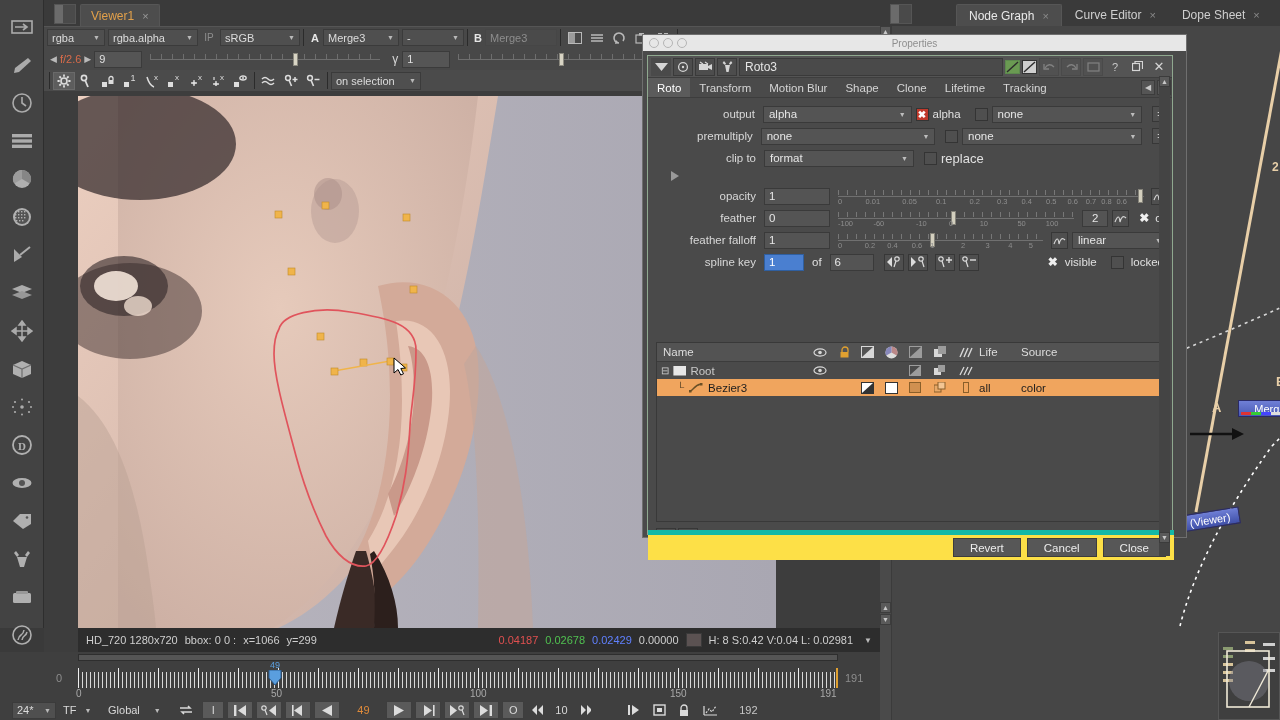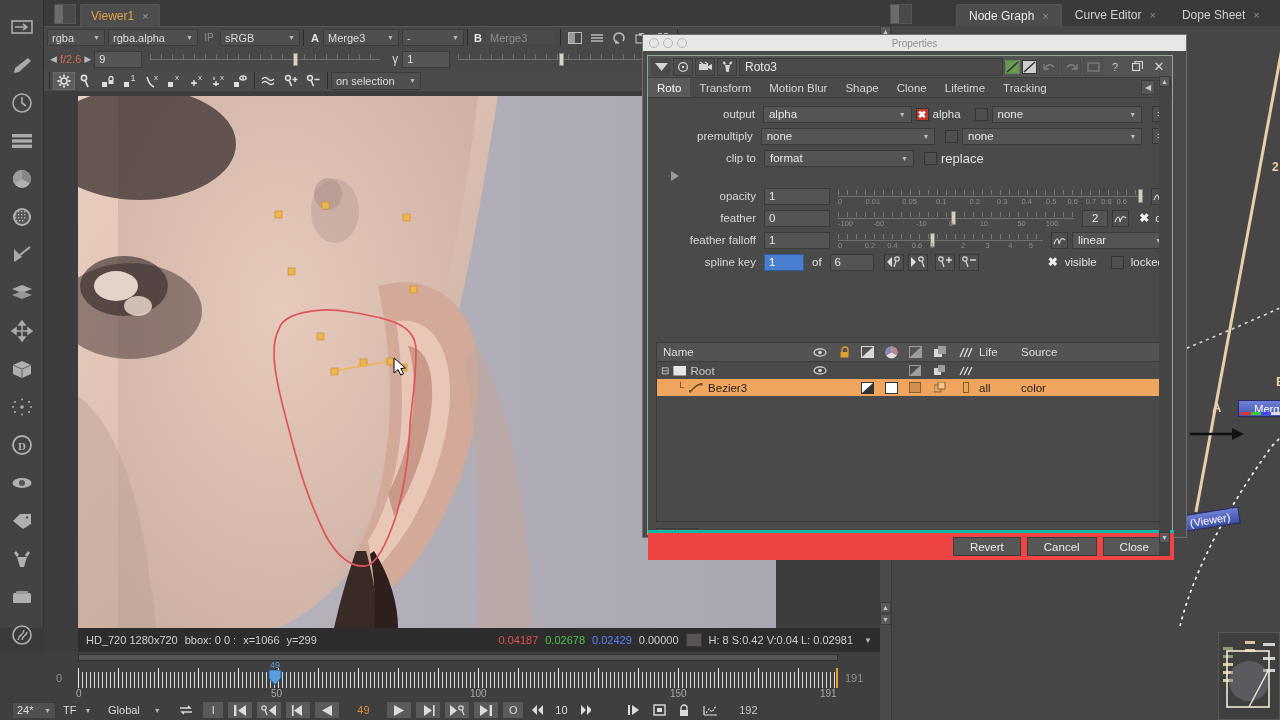--- a/index.html
+++ b/index.html
@@ -149,21 +149,21 @@
            border-bottom:1px solid #3c3c3c; font-size:11.5px; color:#ddd; }
   .clrow { height:17px; display:flex; align-items:center; font-size:11.5px; }
   .clrow.sel { background:#f0a55e; color:#1d1d1d; }
   .clcol { display:flex; align-items:center; justify-content:center; }
 
   #addrm { position:absolute; left:8px; top:472px; display:flex; gap:2px; }
   .arbtn { width:20px; height:17px; background:#4f4f4f; border:1px solid #373737;
            display:flex; align-items:center; justify-content:center; color:#e2e2e2; font-size:12px;}
   #btnbar { position:absolute; left:0; top:474px; width:526px; height:30px;
             display:flex; align-items:center; justify-content:flex-end; gap:6px; padding-right:8px;
-            border-top:3px solid #14b8a6; background:#ef4444;}
+            border-top:5px solid #14b8a6; background:#fde047;}
   .dlgbtn { height:19px; padding:0 16px; background:#575757; border:1px solid #3d3d3d;
             color:#ececec; font-size:11.5px; display:flex; align-items:center; }
   #propsscroll { position:absolute; right:2px; top:20px; width:11px; height:480px; background:#444; }
   .scrbtn { width:11px; height:11px; background:#5a5a5a; border:1px solid #3c3c3c;
             display:flex; align-items:center; justify-content:center; font-size:7px;}
 </style>
 </head>
 <body>
 
 <div id="app">

